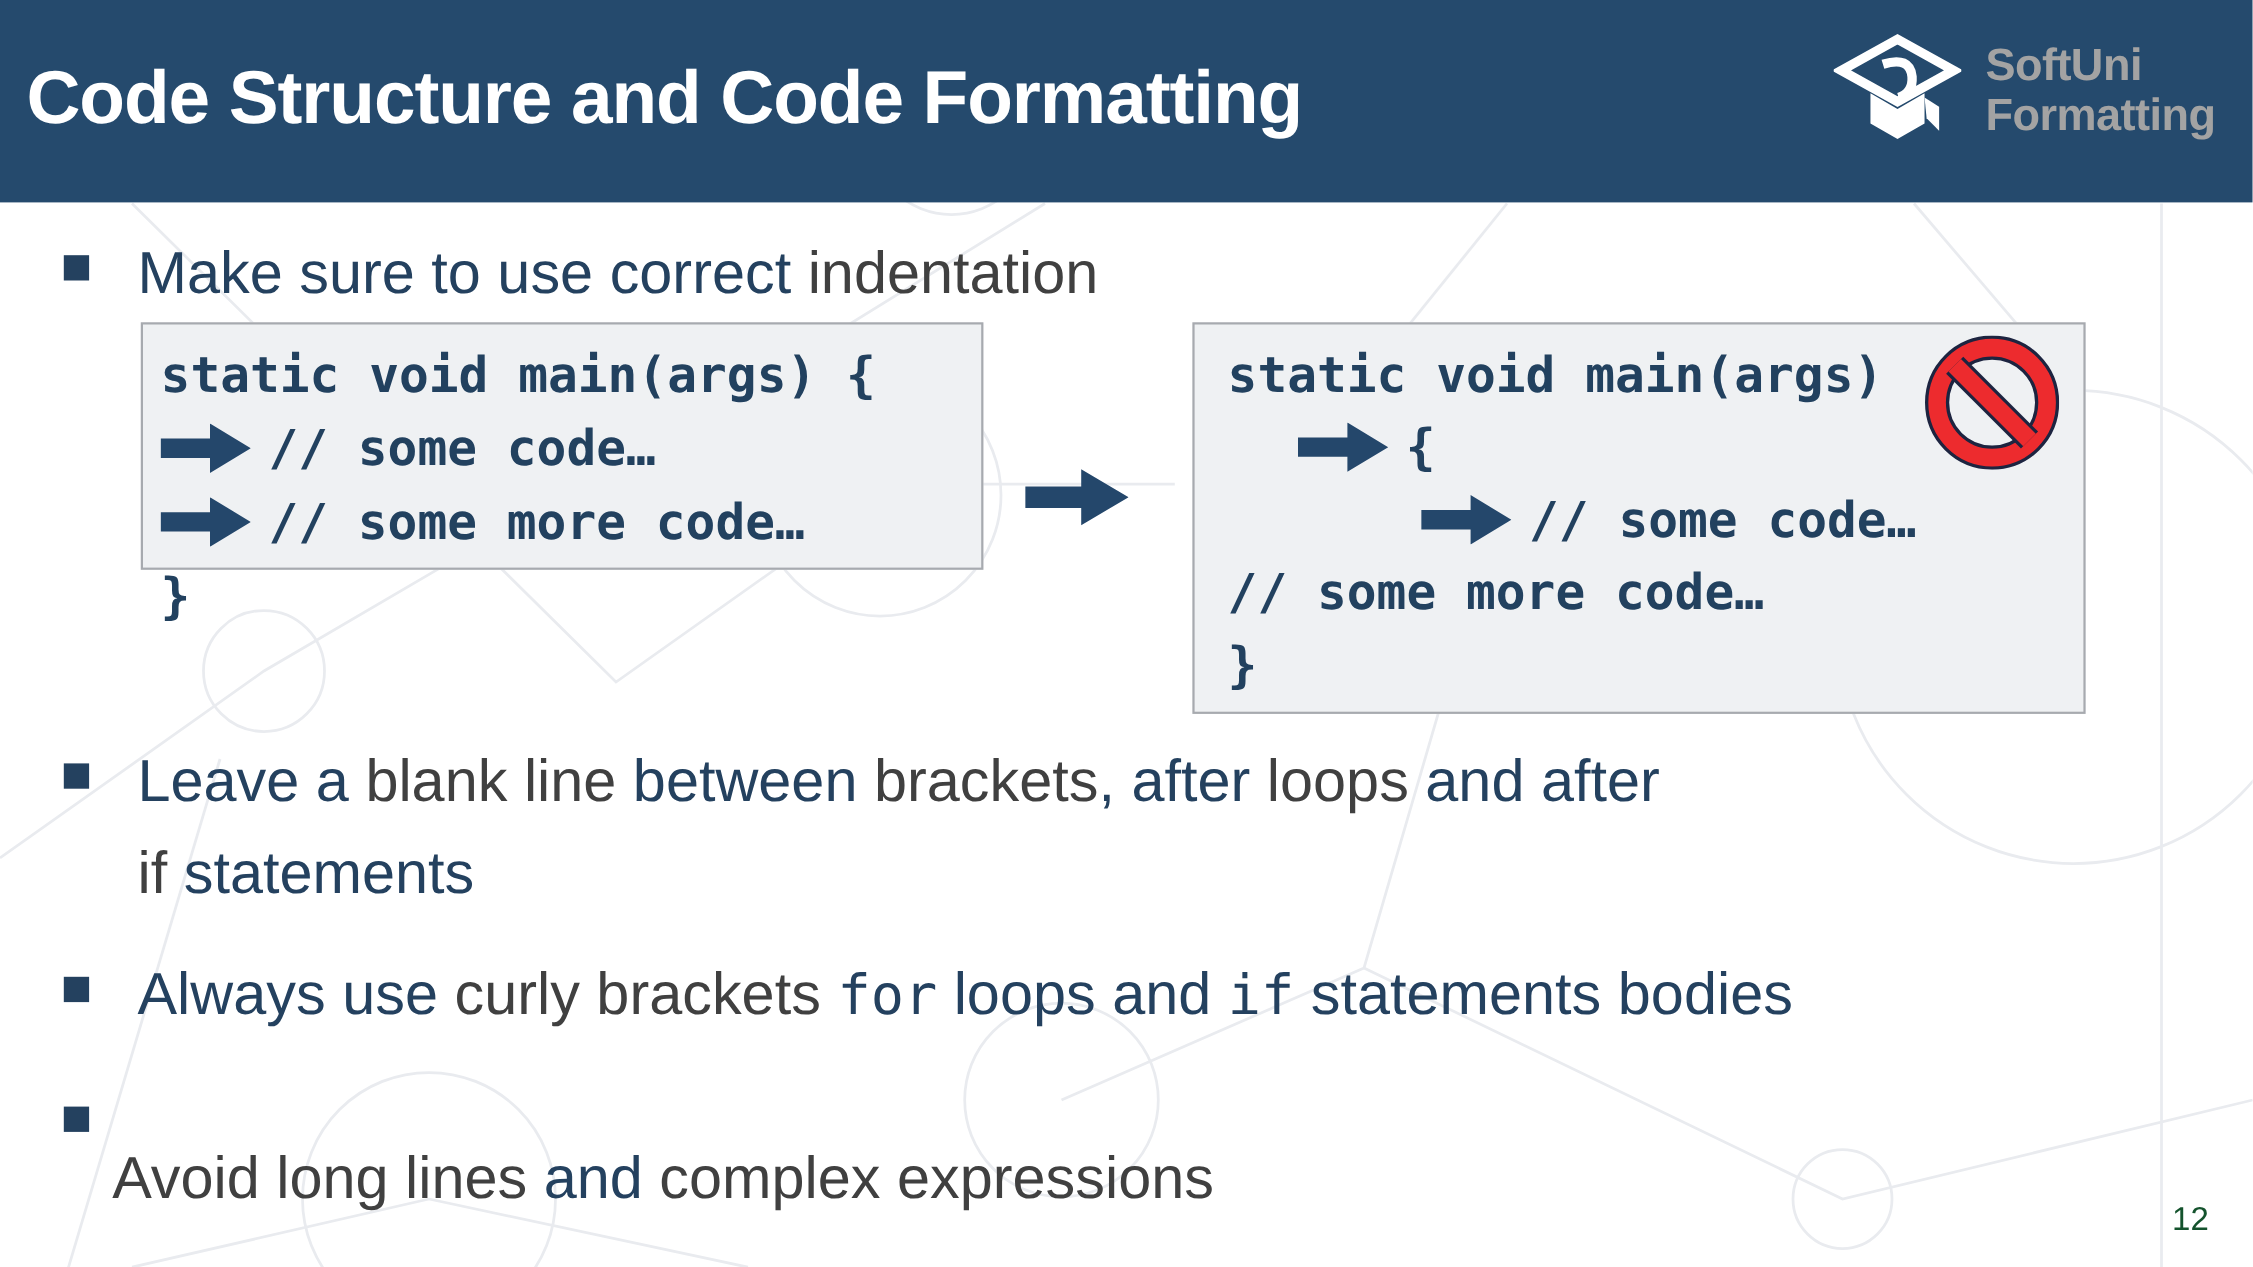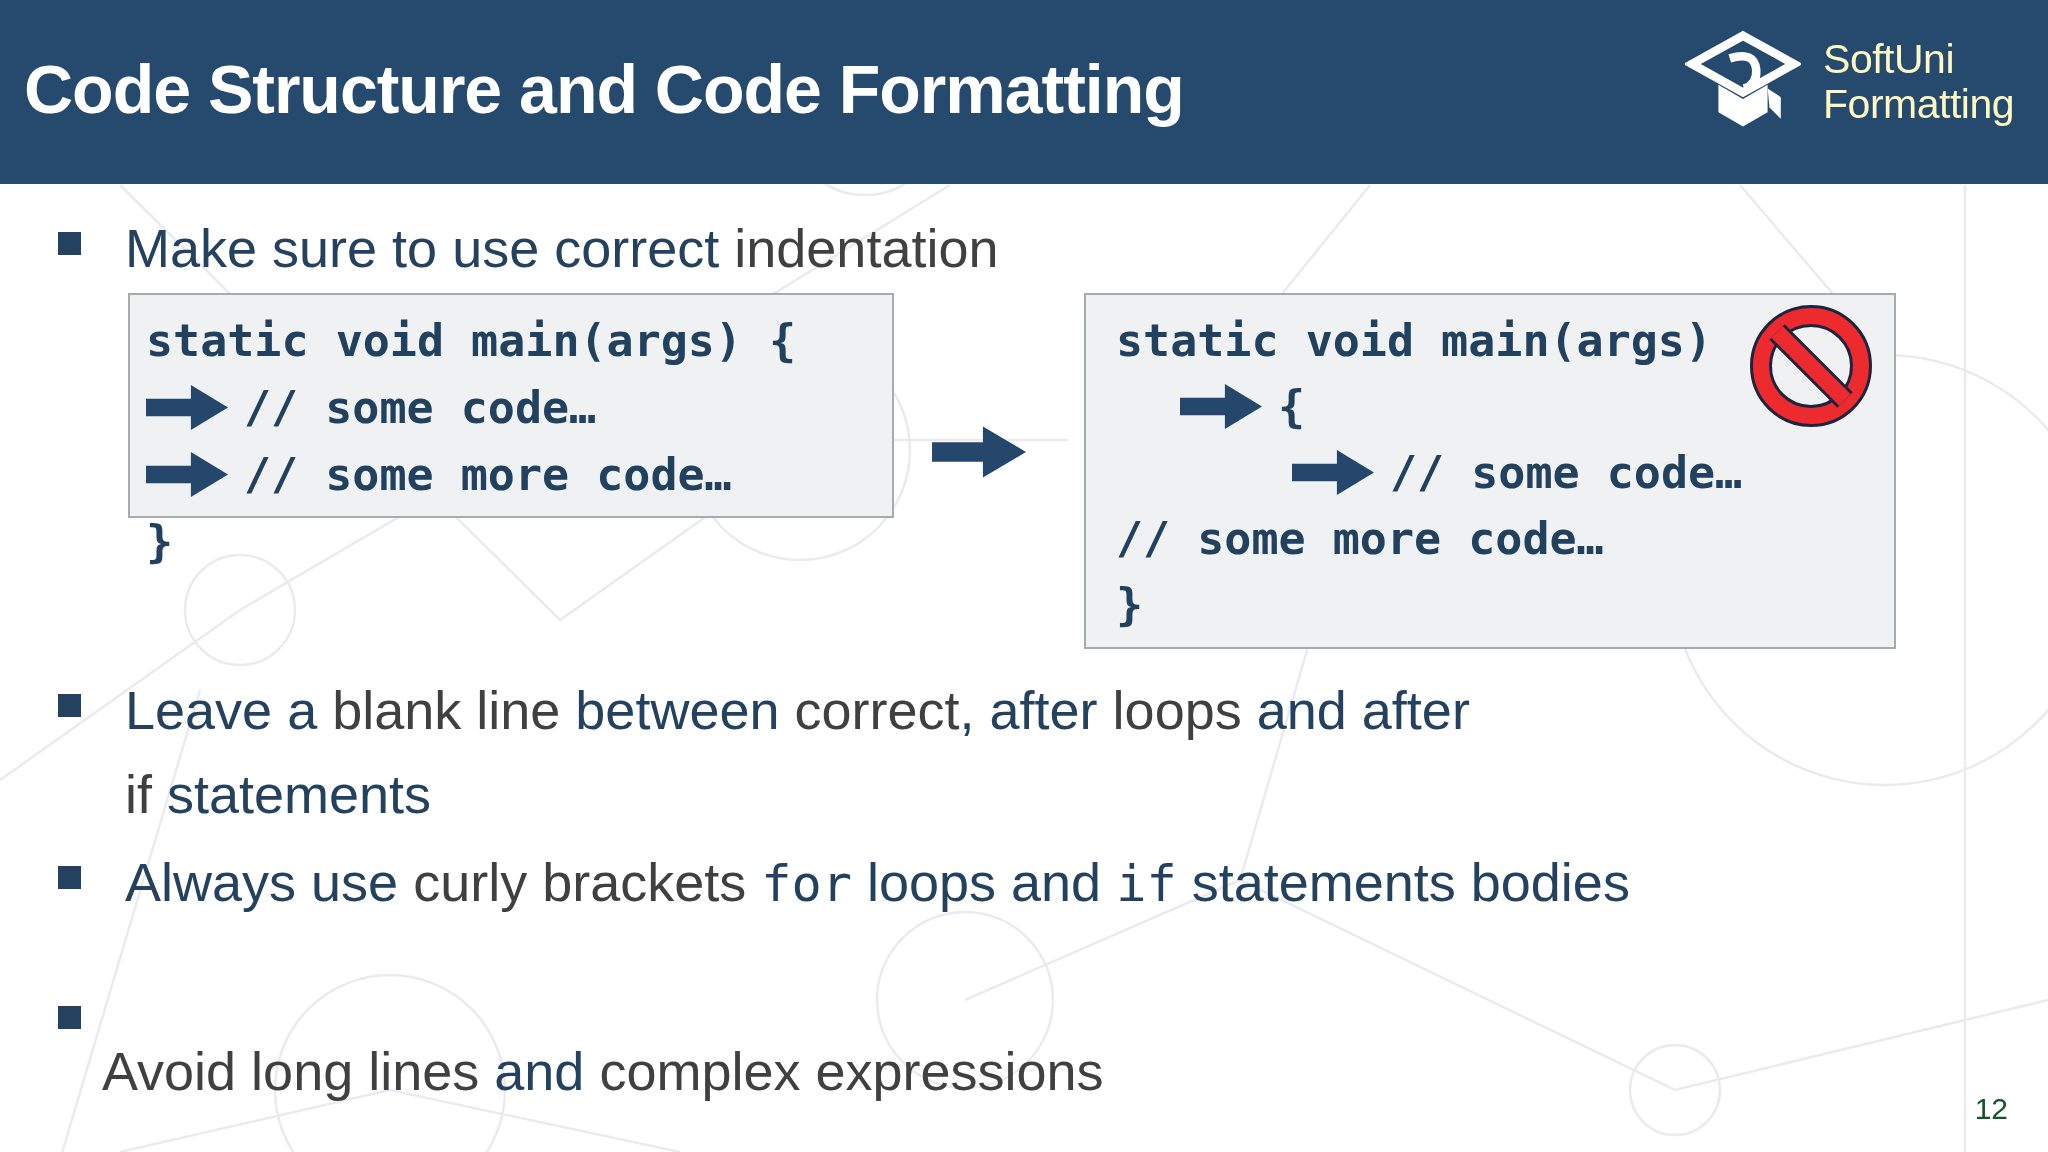--- a/index.html
+++ b/index.html
@@ -21,38 +21,38 @@
   }
   .page-title{
     color:#ffffff;font-size:68px;font-weight:700;
     margin:0 0 6px 24px;letter-spacing:-1px;white-space:pre;
   }
   .logo{
     position:absolute;right:34px;top:30px;
     display:flex;align-items:center;gap:22px;
   }
   .logo-text{
-    color:#fef9c3;font-weight:400;font-size:41px;line-height:45px;
+    color:#a3a3a3;font-weight:700;font-size:41px;line-height:45px;
     letter-spacing:-0.5px;white-space:pre;
   }
 
   
   .bullet{position:absolute;left:58px;display:flex;align-items:flex-start;}
   .marker{
     flex:0 0 auto;width:23px;height:23px;background:#24415F;margin-top:26px;
   }
   .btext{
     margin-left:44px;font-size:54px;line-height:84px;color:#24415F;
     white-space:pre-wrap;
   }
   .accent{color:#404040;font-weight:400;}
   .mono{font-family:"DejaVu Sans Mono", monospace;font-size:0.93em;}
   #bullet-1{top:206px;}
   #bullet-2{top:668px;width:1900px;}
-  #bullet-3{top:840px;width:1960px;}
+  #bullet-3{top:862px;width:1960px;}
   #bullet-4{top:980px;flex-direction:column;}
 
   
   .code-box{
     position:absolute;background:#EFF1F3;border:2px solid #A7AAAF;
     font-family:"DejaVu Sans Mono", monospace;font-weight:700;
     color:#22415F;font-size:45px;box-sizing:border-box;
   }
   #code-left{left:128px;top:293px;width:766px;height:225px;padding:12px 0 0 16px;}
   #code-right{left:1084px;top:293px;width:812px;height:356px;padding:12px 0 0 30px;}
@@ -151,21 +151,21 @@
     <div class="code-line">
       <svg class="arrow-glyph indent-2" width="82" height="45" viewBox="0 0 84 46">
         <polygon points="0,14 46,14 46,0 84,23 46,46 46,32 0,32" fill="#24476B"></polygon>
       </svg><span>// some code…</span></div>
     <div class="code-line"><span>// some more code…</span></div>
     <div class="code-line"><span>}</span></div>
   </div>
 
   <div class="bullet" id="bullet-2">
     <span class="marker"></span>
-    <div class="btext"><span><span>Leave a </span><span class="accent">blank line</span><span> between </span><span class="accent">correct</span><span>, after </span><span class="accent">loops</span><span> and after</span></span><br><span><span class="accent">if</span><span> statements</span></span></div>
+    <div class="btext"><span><span>Leave a </span><span class="accent">blank line</span><span> between </span><span class="accent">brackets</span><span>, after </span><span class="accent">loops</span><span> and after</span></span><br><span><span class="accent">if</span><span> statements</span></span></div>
   </div>
 
   <div class="bullet" id="bullet-3">
     <span class="marker"></span>
     <div class="btext"><span>Always use </span><span class="accent">curly brackets</span><span> </span><span class="mono">for</span><span> loops and </span><span class="mono">if</span><span> statements bodies</span></div>
   </div>
 
   <div class="bullet" id="bullet-4">
     <span class="marker"></span>
     <div class="btext"><span class="accent">Avoid long lines</span><span> and </span><span class="accent">complex expressions</span></div>

